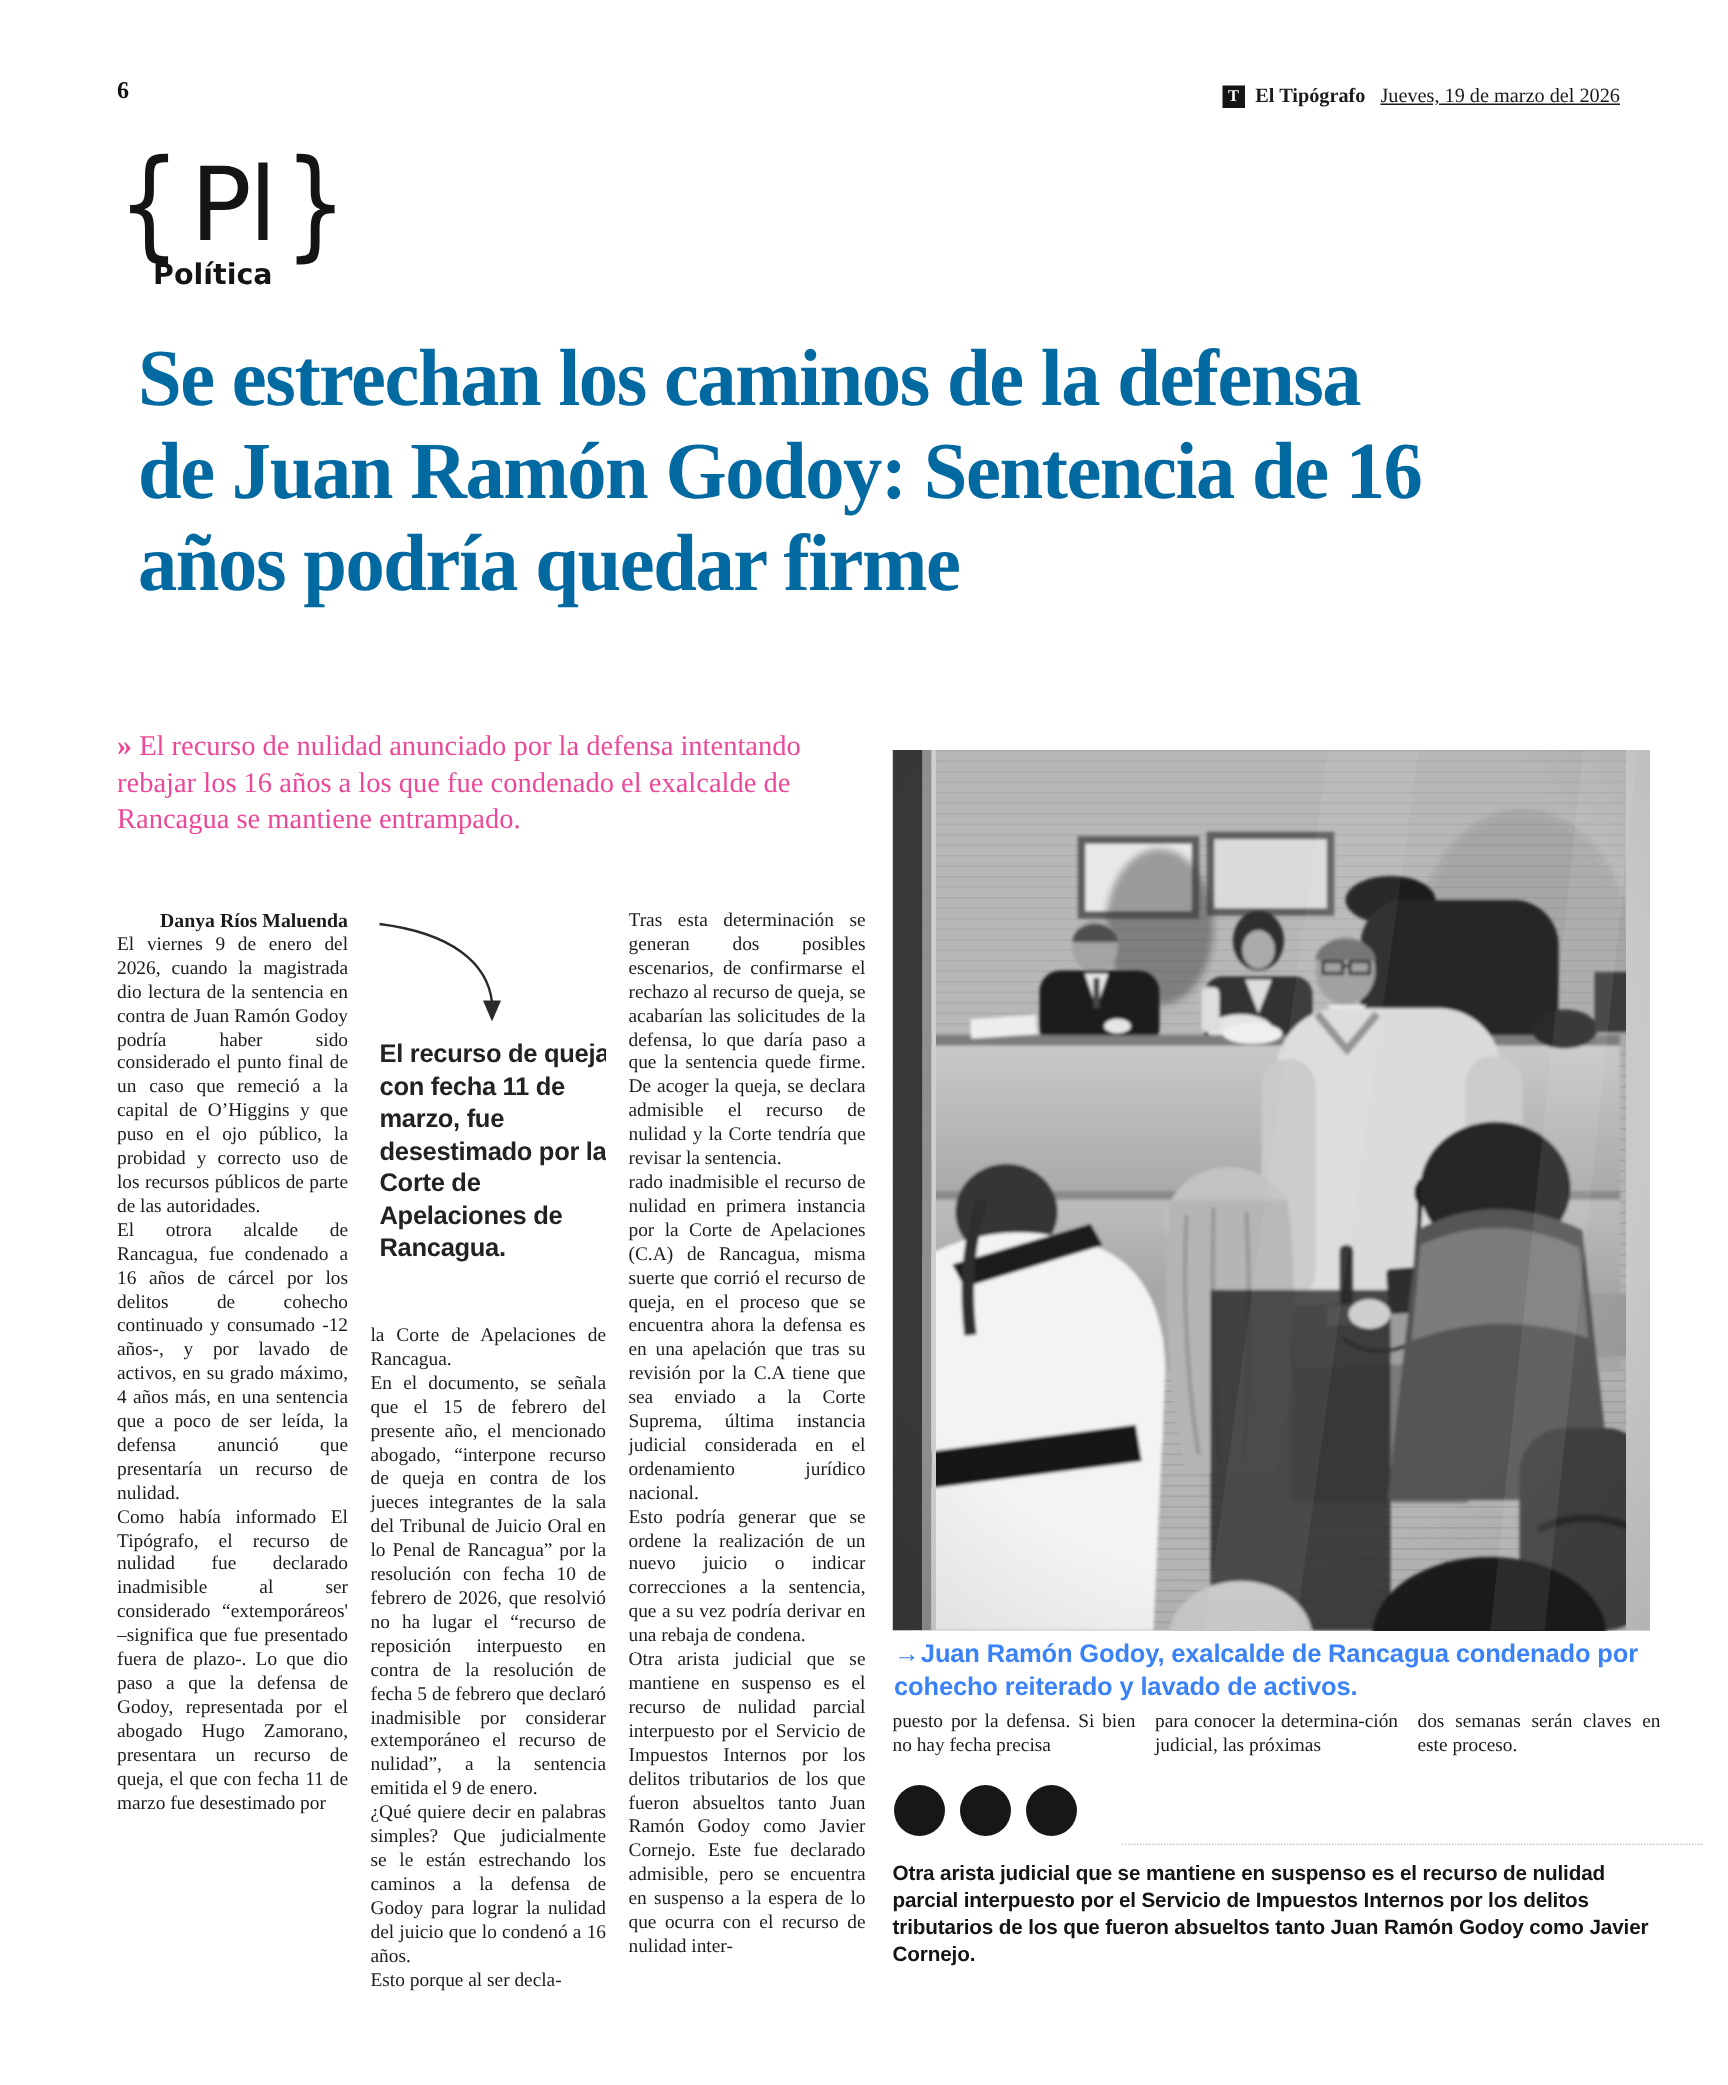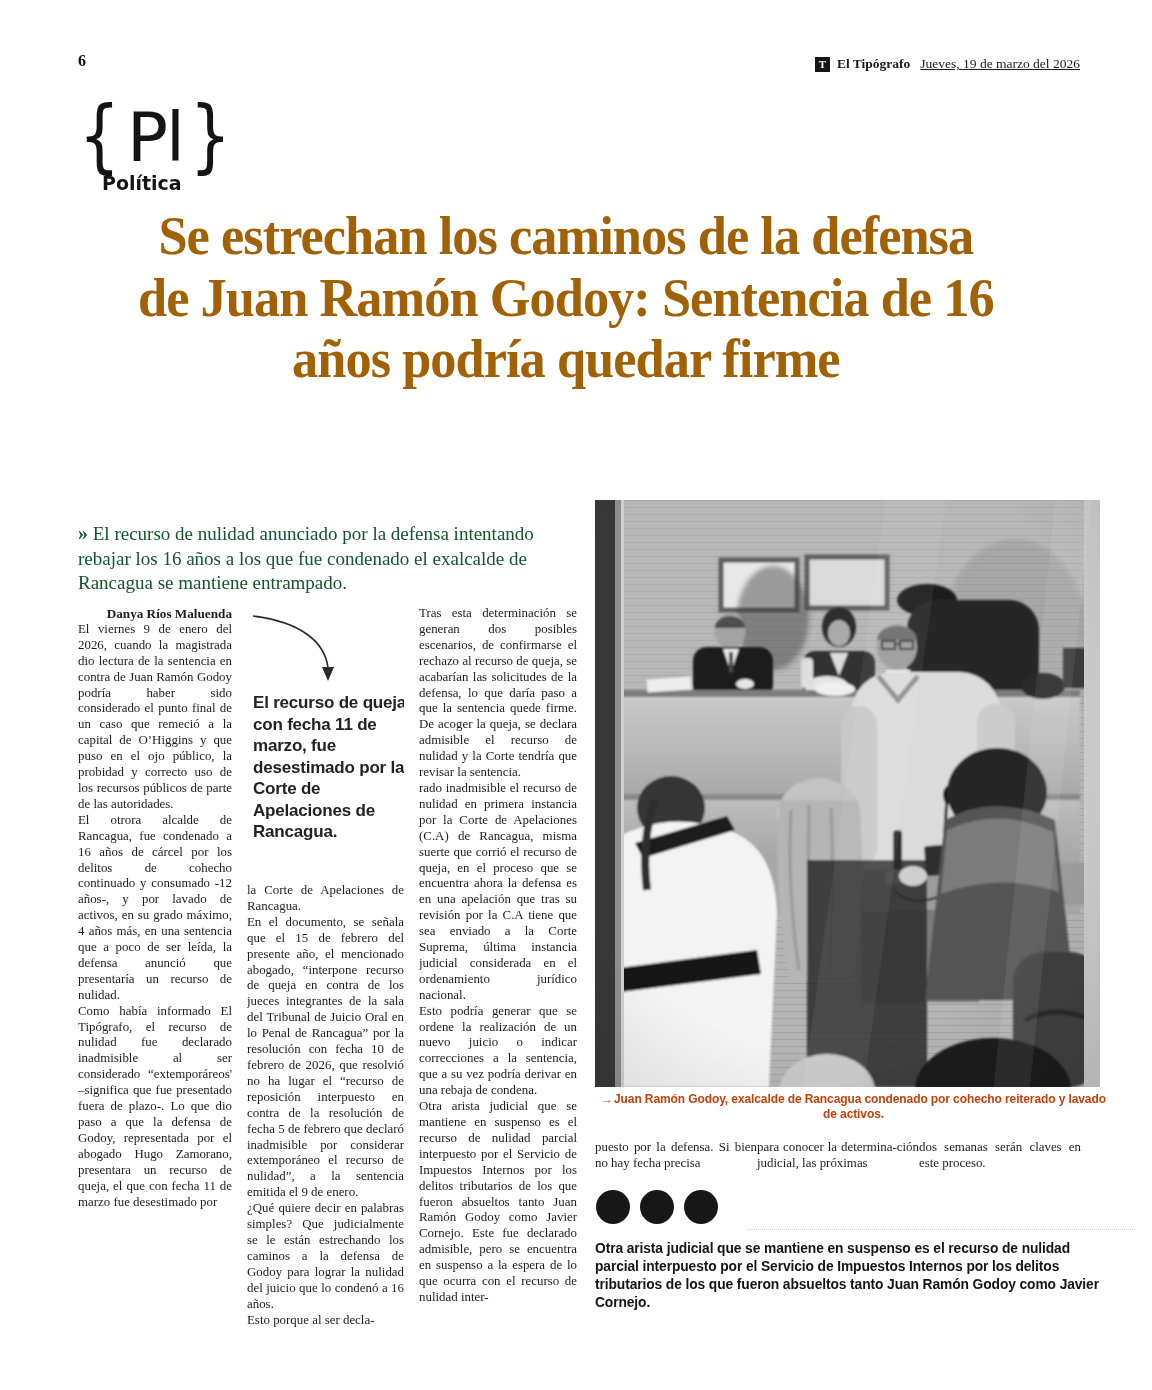--- a/index.html
+++ b/index.html
@@ -19,28 +19,28 @@
 
   
   .section-mark{position:absolute;left:74px;top:96px;color:#141414;}
   .mark-row{display:flex;align-items:center;font-family:"DejaVu Sans",sans-serif;line-height:1;}
   .brace{font-size:80px;font-weight:400;transform:scaleX(.82);}
   .mark{font-size:68px;font-weight:400;letter-spacing:-2px;margin:0 2px;padding-top:4px;}
   .section-label{font-family:"DejaVu Sans",sans-serif;font-weight:700;font-size:19px;
                  margin:-4px 0 0 28px;letter-spacing:0;}
 
   
-  .headline{position:absolute;left:76px;top:206px;width:1010px;margin:0;
-            font-family:"Liberation Serif",serif;font-weight:bold;color:#a16207;
-            font-size:54px;line-height:1.14;letter-spacing:-1px;text-align:center;}
+  .headline{position:absolute;left:76px;top:206px;width:1010px;margin:16px;
+            font-family:"Liberation Serif",serif;font-weight:bold;color:#0369a1;
+            font-size:54px;line-height:1.14;letter-spacing:-1px;}
   .headline span{display:block;transform:scaleX(.97);transform-origin:left;}
 
   
-  .lead{position:absolute;left:78px;top:520px;width:500px;margin:0;
-        font-size:19px;line-height:1.3;color:#14532d;}
+  .lead{position:absolute;left:78px;top:484px;width:500px;margin:0;
+        font-size:19px;line-height:1.3;color:#ec4899;}
   .lead-marker{font-weight:bold;font-size:20px;}
 
   
   .col{position:absolute;top:606px;height:736px;overflow:hidden;
        font-size:12.9px;line-height:15.9px;text-align:justify;color:#1c1c1c;}
   .col p{margin:0;}
   .col1{left:78px;width:154px;}
   .col2{left:247px;width:157px;}
   .col3{left:419px;width:158px;}
   .byline{font-weight:bold;font-size:13.2px;text-align:right;}
@@ -52,25 +52,25 @@
              font-size:17px;line-height:1.27;color:#222;text-align:left;
              margin:4px 0 40px 6px;width:160px;letter-spacing:-0.2px;}
 
   
   .photo{position:absolute;left:595px;top:500px;width:505px;height:587px;margin:0;
          background:#b0b0b0;overflow:hidden;}
   .photo svg{display:block;}
 
   .photo-caption{position:absolute;left:596px;top:1092px;width:515px;
                  font-family:"Liberation Sans",sans-serif;font-weight:bold;
-                 font-size:12px;line-height:1.28;color:#c2410c;letter-spacing:-0.1px;text-align:center;}
+                 font-size:17px;line-height:1.28;color:#3b82f6;letter-spacing:-0.1px;}
   .cap-arrow{font-weight:bold;margin-right:1px;}
 
   
-  .bottom-cols{position:absolute;left:595px;top:1140px;width:512px;display:flex;}
+  .bottom-cols{position:absolute;left:595px;top:1140px;width:512px;display:flex;gap:13px;}
   .bottom-cols p{margin:0;width:162px;font-size:12.9px;line-height:15.9px;
                  text-align:justify;color:#1c1c1c;}
 
   
   .dots{position:absolute;left:596px;top:1190px;display:flex;gap:10px;}
   .dot{width:34px;height:34px;border-radius:50%;background:#171717;}
   .faint-rule{position:absolute;left:748px;top:1229px;width:387px;border-top:1px dotted #c9c9c9;}
   .note-caption{position:absolute;left:595px;top:1240px;width:508px;margin:0;
                 font-family:"Liberation Sans",sans-serif;font-weight:bold;
                 font-size:13.8px;line-height:1.3;color:#141414;letter-spacing:-0.1px;}

